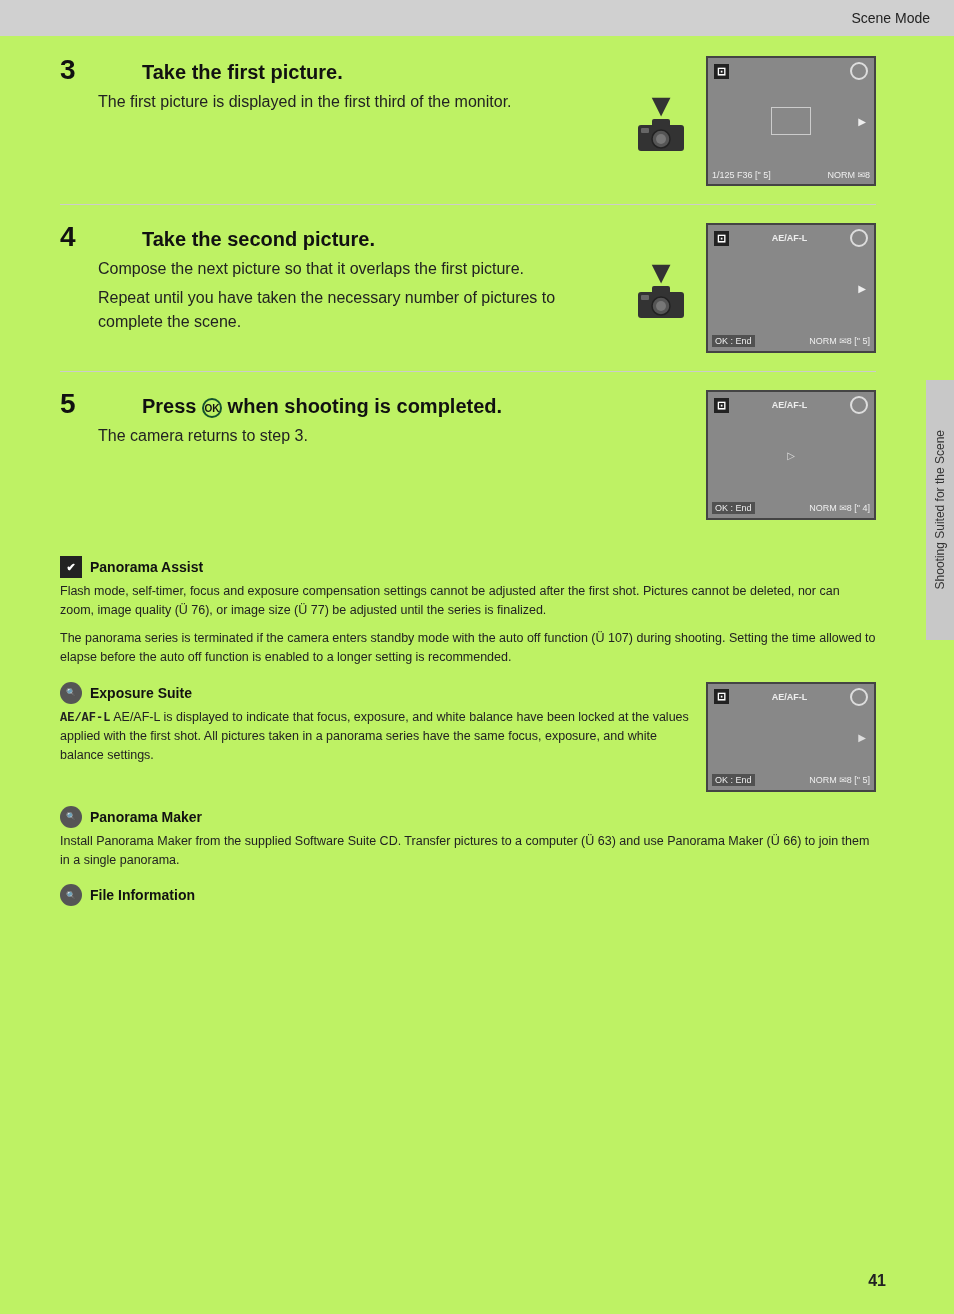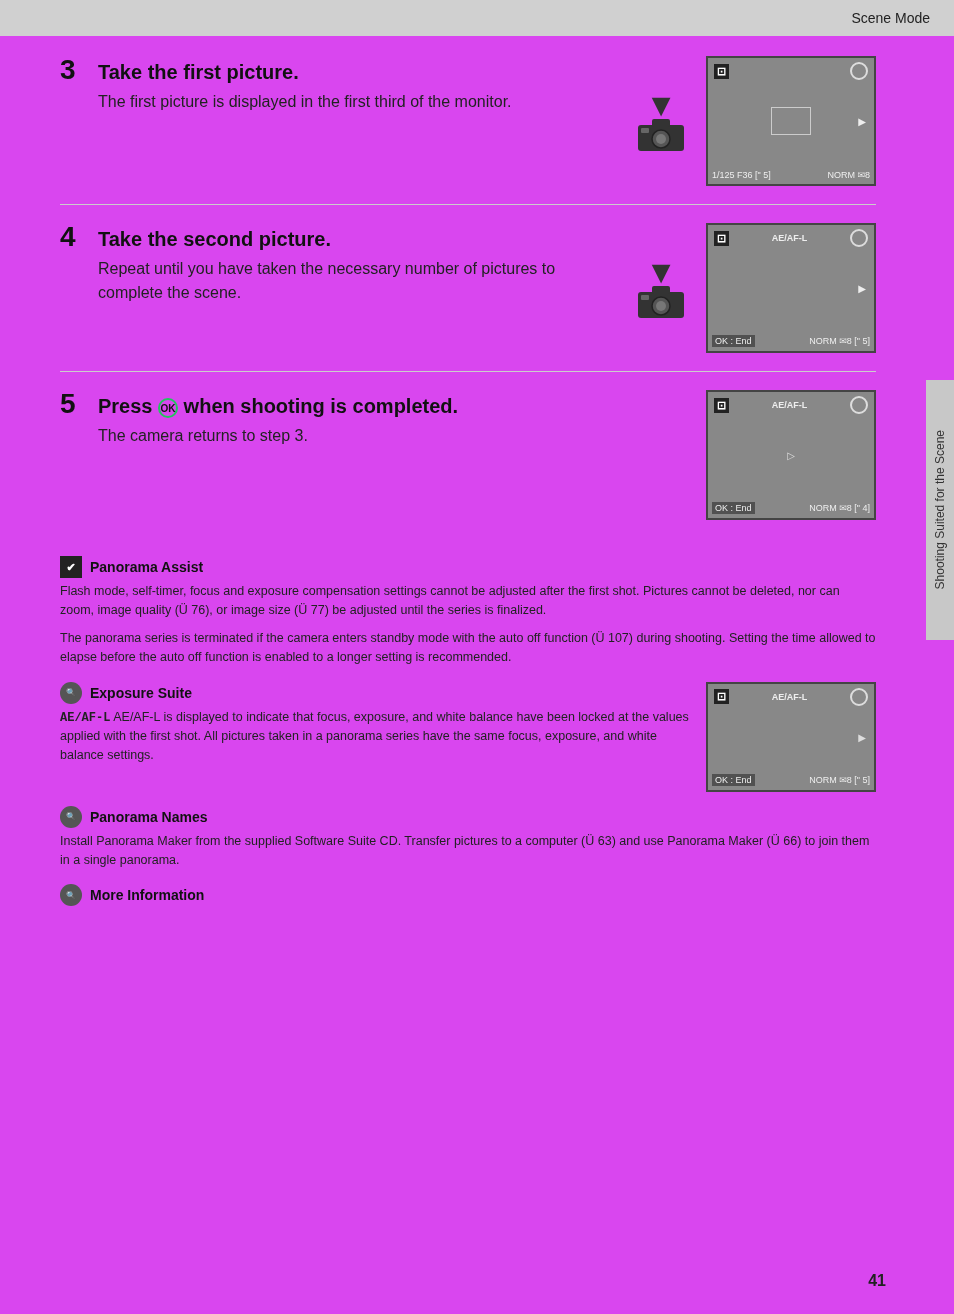--- a/index.html
+++ b/index.html
@@ -6,21 +6,21 @@
     body {
       font-family: Arial, Helvetica, sans-serif;
       font-size: 13px;
       background: #f0f0f0;
       width: 954px;
       min-height: 1314px;
     }
     .page {
       width: 954px;
       min-height: 1314px;
-      background: #d946ef;
+      background: #bef264;
       position: relative;
       padding: 0;
     }
     
     .header-bar {
       background: #d0d0d0;
       height: 36px;
       display: flex;
       align-items: center;
       justify-content: flex-end;
@@ -82,20 +82,21 @@
     }
     .step-header {
       display: flex;
       align-items: baseline;
       margin-bottom: 6px;
     }
     .step-title {
       font-size: 20px;
       font-weight: bold;
       color: #111;
+      margin-left: 44px;
     }
     .step-body {
       font-size: 16px;
       color: #222;
       line-height: 1.5;
       margin-left: 38px;
     }
     .step-body p {
       margin-bottom: 5px;
     }
@@ -310,20 +311,21 @@
       </div>
     </div>
 
     <div class="step-section">
       <div class="step-left">
         <div class="step-header">
           <span class="step-number">4</span>
           <span class="step-title">Take the second picture.</span>
         </div>
         <div class="step-body">
+          <p>Compose the next picture so that it overlaps the first picture.</p>
           <p>Repeat until you have taken the necessary number of pictures to complete the scene.</p>
         </div>
       </div>
       <div class="step-right">
         <div class="step-arrow">
           <span class="down-arrow">▼</span>
           <svg class="camera-body-svg" width="50" height="36" viewBox="0 0 50 36">
             <rect x="2" y="8" width="46" height="26" rx="3" fill="#333"></rect>
             <rect x="16" y="2" width="18" height="8" rx="2" fill="#333"></rect>
             <circle cx="25" cy="22" r="9" fill="#555" stroke="#222" stroke-width="1.5"></circle>
@@ -345,21 +347,21 @@
             </div>
           </div>
         </div>
       </div>
     </div>
 
     <div class="step-section" style="border-bottom:none;">
       <div class="step-left">
         <div class="step-header">
           <span class="step-number">5</span>
-          <span class="step-title">Press <span style="display:inline-block;width:20px;height:20px;border:2px solid #22c55e;border-radius:50%;text-align:center;line-height:18px;font-size:10px;font-weight:bold;vertical-align:middle;">OK</span> when shooting is completed.</span>
+          <span class="step-title">Press <span style="display:inline-block;width:20px;height:20px;border:2px solid #14532d;border-radius:50%;text-align:center;line-height:18px;font-size:10px;font-weight:bold;vertical-align:middle;">OK</span> when shooting is completed.</span>
         </div>
         <div class="step-body">
           <p>The camera returns to step 3.</p>
         </div>
       </div>
       <div class="step-right">
         <div style="width:50px;"></div>
         <div class="camera-screen cam-bg-3">
           <div class="cam-overlay">
             <div class="cam-top-bar">
@@ -413,30 +415,30 @@
             <span class="cam-ok-end">OK : End</span>
             <span class="cam-text-sm">NORM ✉8  ["  5]</span>
           </div>
         </div>
       </div>
     </div>
 
     <div class="info-section">
       <div class="info-header">
         <div class="info-icon-round" style="background:#555;font-size:8px;">🔍</div>
-        <span class="info-title">Panorama Names</span>
+        <span class="info-title">Panorama Maker</span>
       </div>
       <div class="info-body">
         <span>Install Panorama Maker from the supplied Software Suite CD. Transfer pictures to a computer (Ü 63) and use Panorama Maker (Ü 66) to join them in a single panorama.</span>
       </div>
     </div>
 
     <div class="info-section">
       <div class="info-header">
         <div class="info-icon-round" style="background:#555;font-size:8px;">🔍</div>
-        <span class="info-title">More Information</span>
+        <span class="info-title">File Information</span>
       </div>
     </div>
 
   </div>
 
   <div class="page-number">41</div>
 </div>
 
 </body></html>

